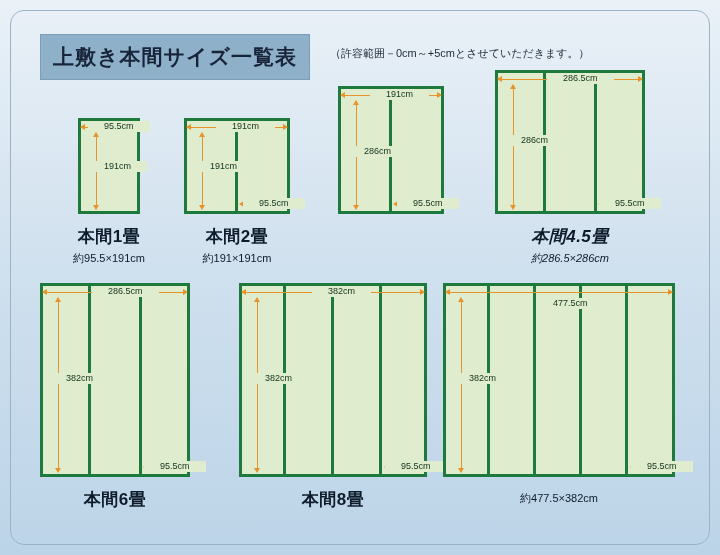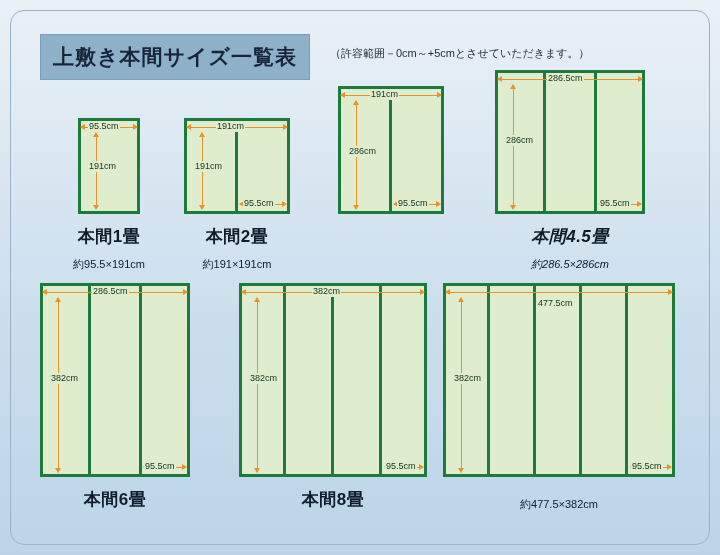--- a/index.html
+++ b/index.html
@@ -76,39 +76,39 @@
   .ar-right{border-top:3px solid transparent;border-bottom:3px solid transparent;border-left:5px solid #e8922a;}
   .ar-up{border-left:3px solid transparent;border-right:3px solid transparent;border-bottom:5px solid #e8922a;}
   .ar-down{border-left:3px solid transparent;border-right:3px solid transparent;border-top:5px solid #e8922a;}
 
   .dim-label{
     position:absolute;
     background:#dfeccd;
     color:#12331c;
     font-size:9px;
     line-height:11px;
-    padding:0 1px;
+    padding:0 16px;
     white-space:nowrap;
   }
 
   .caption{
     position:absolute;
     text-align:center;
     color:#0d1b2a;
   }
   .caption .name{
     font-size:17px;
     font-weight:bold;
     letter-spacing:0.5px;
     display:block;
   }
   .caption .size{
     font-size:11px;
     display:block;
-    margin-top:9px;
+    margin-top:3px;
   }
 </style>
 </head>
 <body>
 
 <div class="page">
   <div class="inner-frame"></div>
 
   <div class="title-box">
     <span class="title-text">上敷き本間サイズ一覧表</span>

